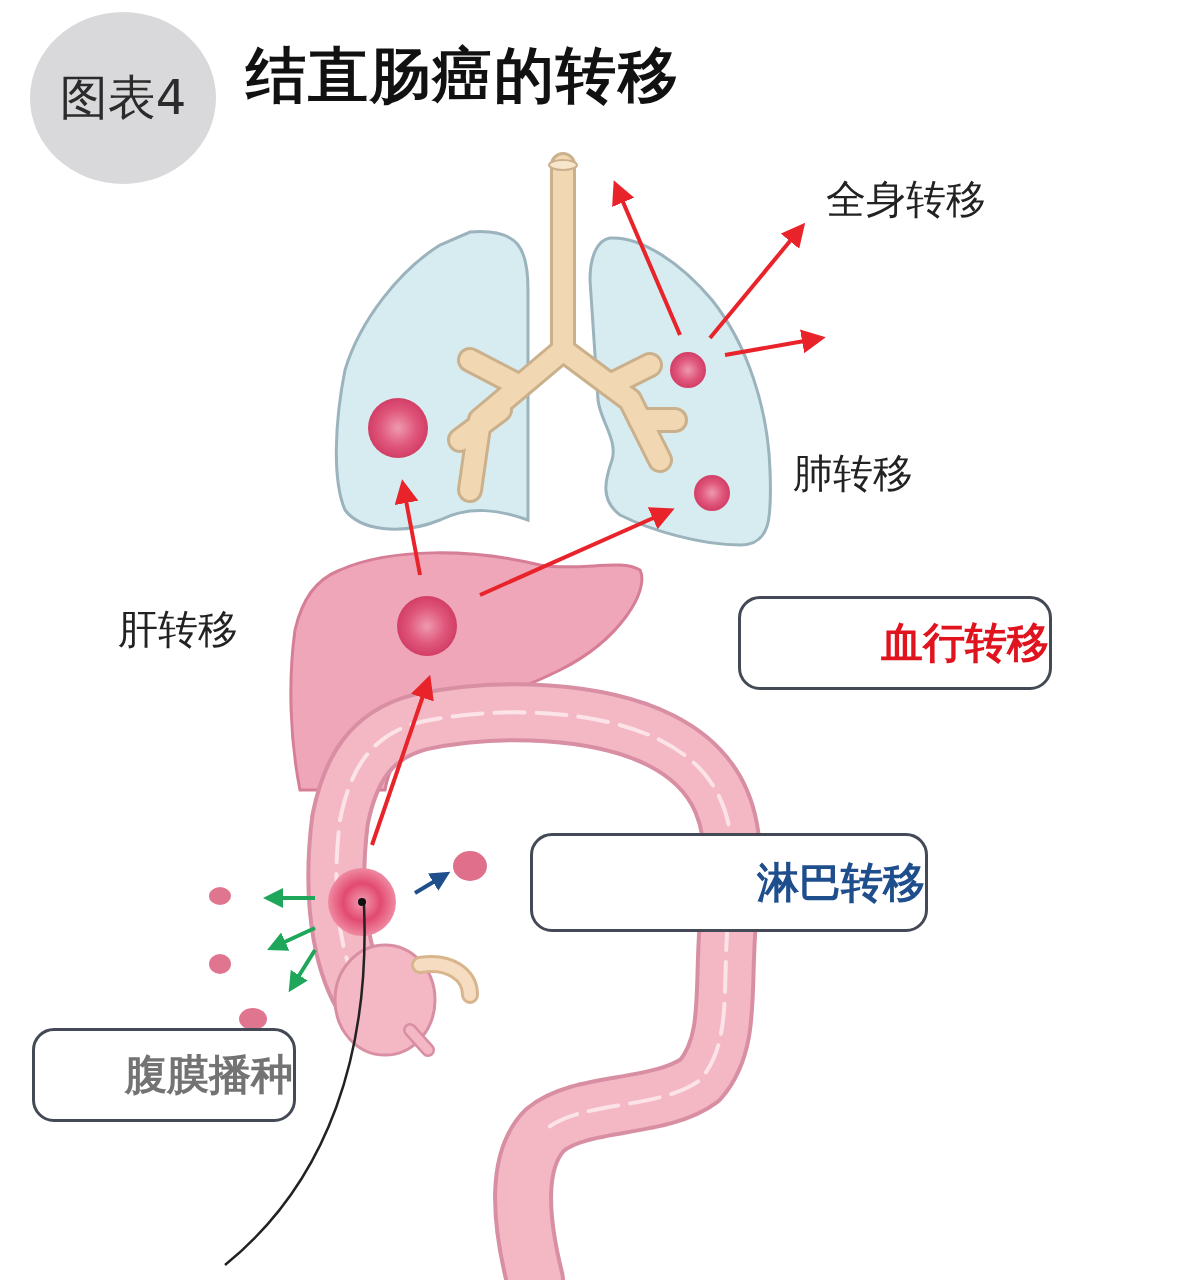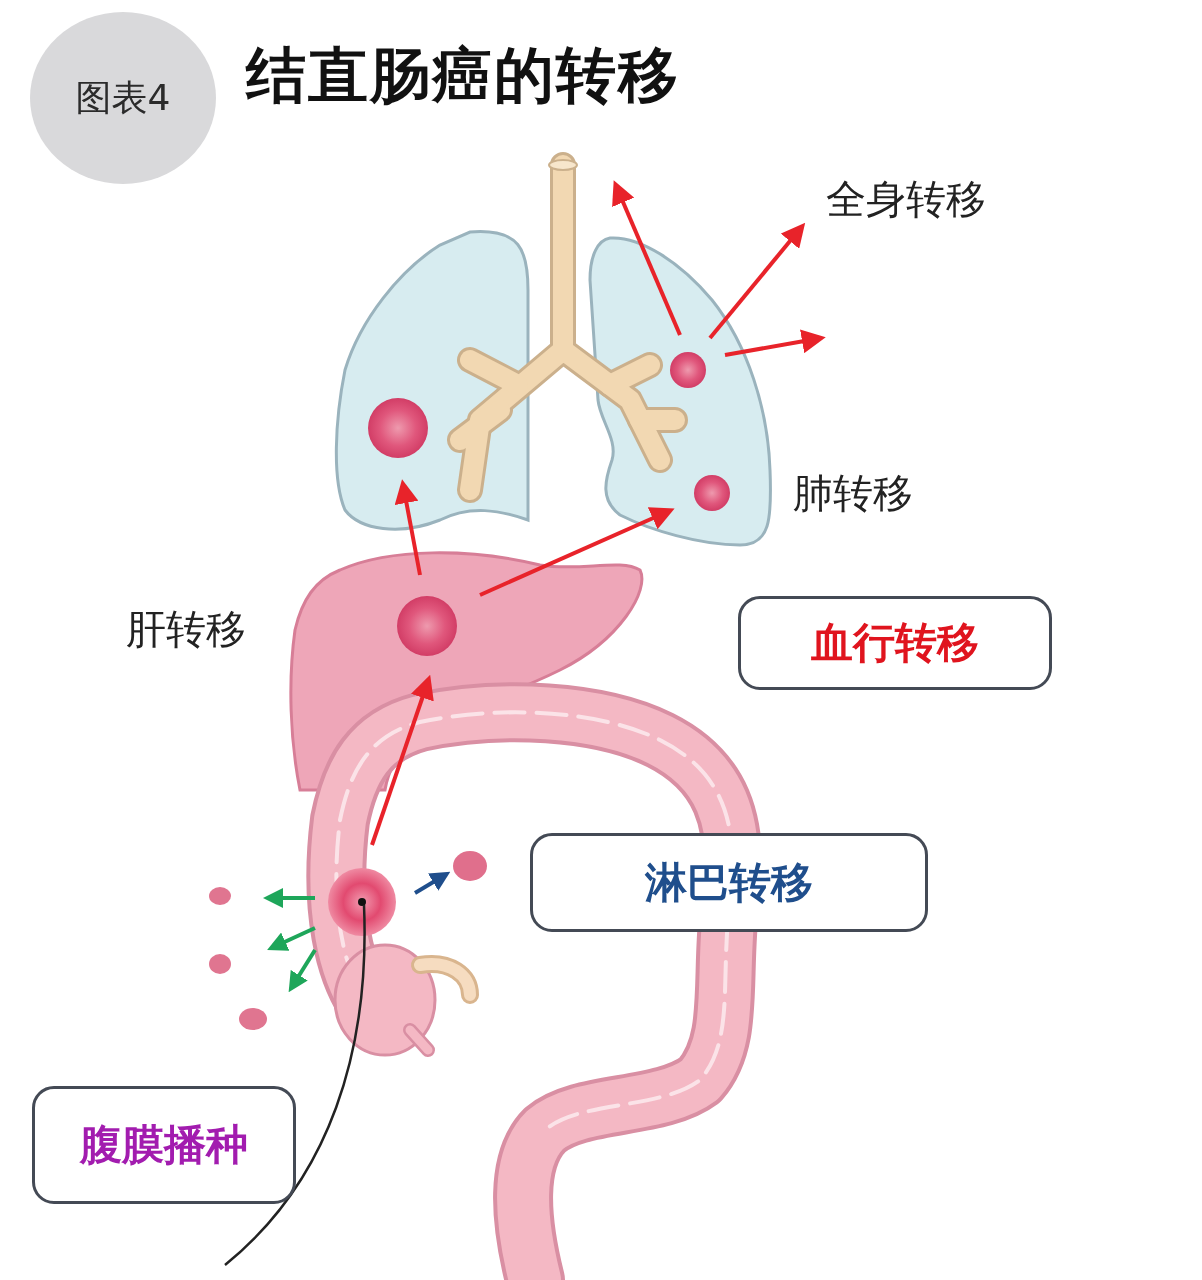--- a/index.html
+++ b/index.html
@@ -1,31 +1,31 @@
 <!DOCTYPE html>
 <html><head>
 <meta charset="utf-8">
 <style>
   html, body { margin: 0; padding: 0; background: #ffffff; }
   body { width: 1202px; height: 1280px; position: relative; overflow: hidden;
          font-family: "DejaVu Sans", "Liberation Sans", sans-serif; }
   .badge { position: absolute; left: 30px; top: 12px; width: 186px; height: 172px;
            border-radius: 50%; background: #d9d9db; display: flex; align-items: center;
            justify-content: center; }
-  .badge span { font-size: 36px; color: #2b2b2b; letter-spacing: 0px; }
+  .badge span { font-size: 48px; color: #2b2b2b; letter-spacing: 0px; }
   .title { position: absolute; left: 246px; top: 36px; font-size: 60px; font-weight: bold;
            color: #111; letter-spacing: 2px; }
   svg.art { position: absolute; left: 0; top: 0; }
   .label { position: absolute; font-size: 40px; color: #222; }
   .box { position: absolute; border: 3px solid #444a55; border-radius: 22px; background: #fff;
-         display: flex; align-items: center; justify-content: center; font-weight: bold;
+         display: flex; align-items: center; justify-content: flex-end; font-weight: bold;
          font-size: 42px; box-sizing: border-box; }
   .box.blood { left: 738px; top: 596px; width: 314px; height: 94px; color: #e0141e; }
   .box.lymph { left: 530px; top: 833px; width: 398px; height: 99px; color: #1f4e8c; }
-  .box.perit { left: 32px; top: 1086px; width: 264px; height: 118px; color: #a21caf; }
+  .box.perit { left: 32px; top: 1028px; width: 264px; height: 94px; color: #737373; }
 </style>
 </head>
 <body>
 
 <div class="badge">
   <span>图表4</span>
 </div>
 <div class="title">结直肠癌的转移</div>
 
 <svg class="art" width="1202" height="1280" viewBox="0 0 1202 1280">
@@ -112,22 +112,22 @@
     <path d="M315,928 L278,945" marker-end="url(#mGreen)"></path>
     <path d="M315,950 L295,982" marker-end="url(#mGreen)"></path>
   </g>
 
   <path d="M415,893 L440,878" stroke="#1f4e8c" stroke-width="4" fill="none" marker-end="url(#mBlue)"></path>
 
   <path d="M364,905 C370,1050 330,1180 225,1265" stroke="#222" stroke-width="2.5" fill="none"></path>
 </svg>
 
 <div class="label" style="left:826px; top:172px;">全身转移</div>
-<div class="label" style="left:793px; top:466px;">肺转移</div>
-<div class="label" style="left:126px; top:602px;">肝转移</div>
+<div class="label" style="left:793px; top:446px;">肺转移</div>
+<div class="label" style="left:118px; top:602px;">肝转移</div>
 
 <div class="box blood">
   <span>血行转移</span>
 </div>
 <div class="box lymph">
   <span>淋巴转移</span>
 </div>
 <div class="box perit">
   <span>腹膜播种</span>
 </div>

